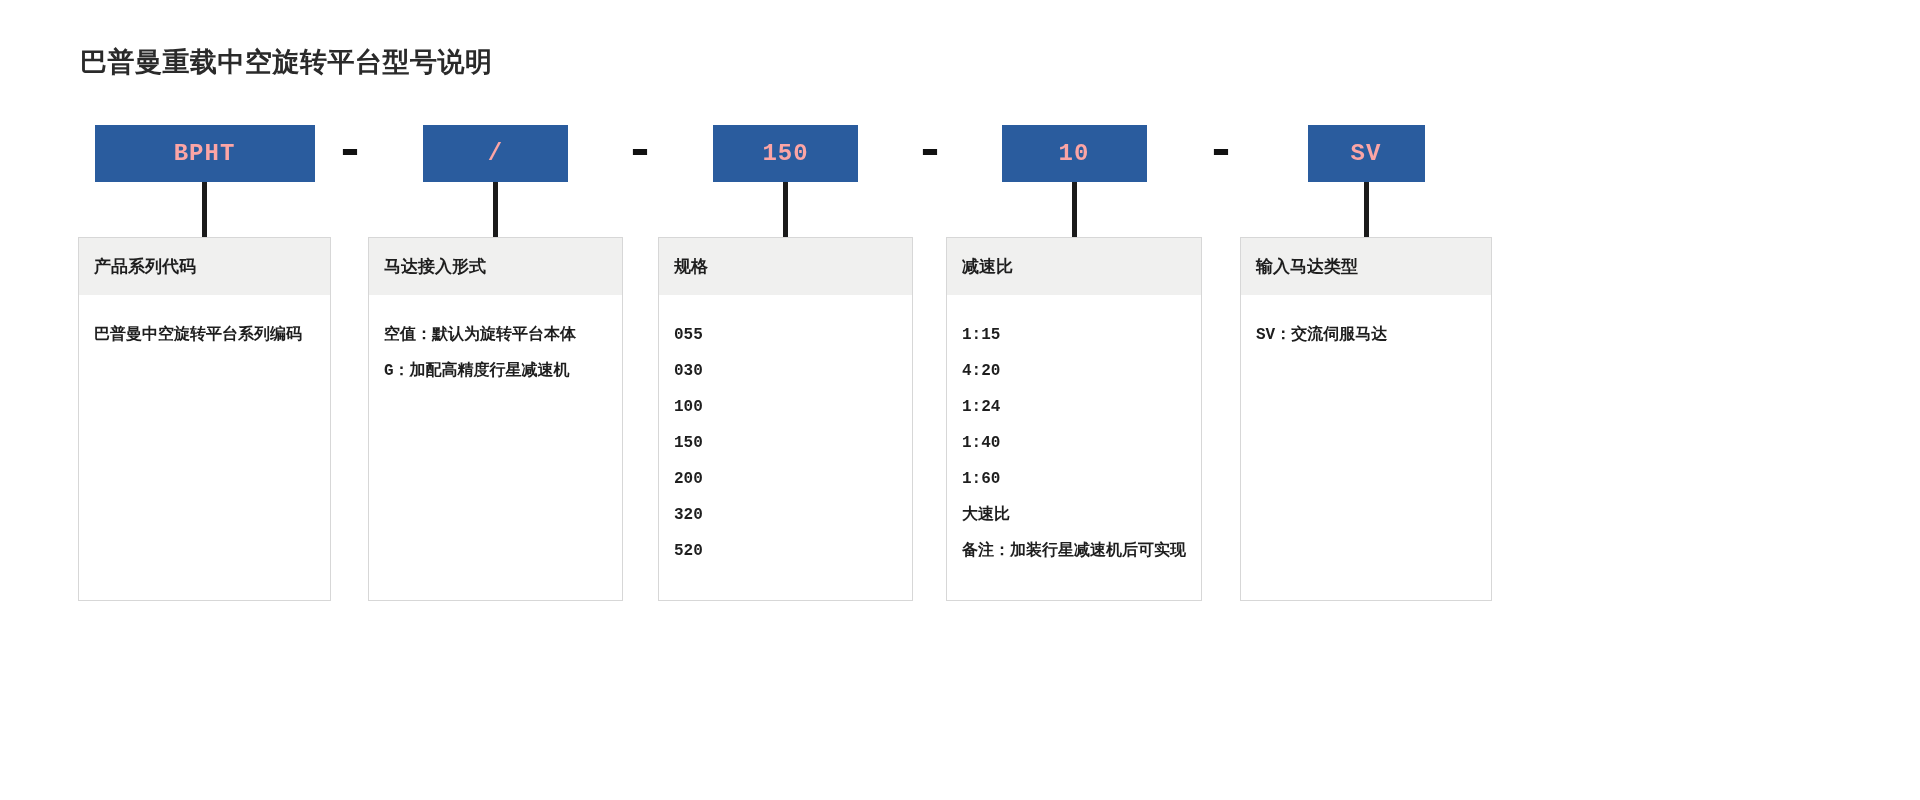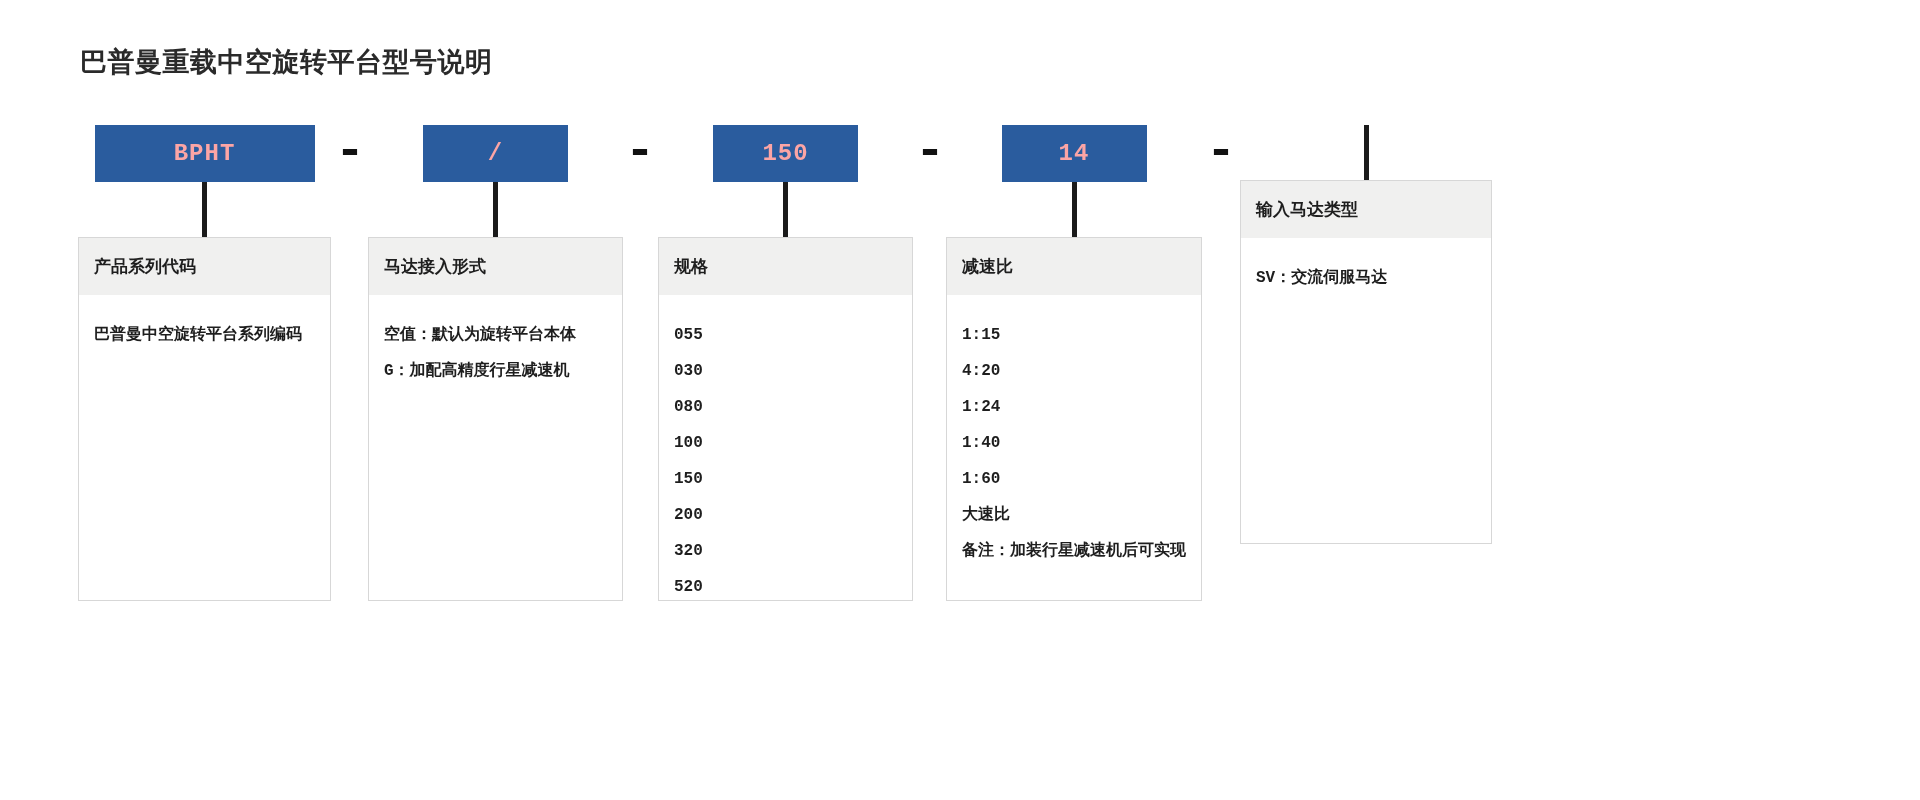--- a/index.html
+++ b/index.html
@@ -88,52 +88,54 @@
       <span class="code-text">150</span>
     </div>
     <div class="connector"></div>
     <div class="card">
       <div class="card-header">
         <span class="card-title">规格</span>
       </div>
       <div class="card-body">
           <div class="card-item">055</div>
           <div class="card-item">030</div>
-          <div class="card-item">080</div>
           <div class="card-item">100</div>
           <div class="card-item">150</div>
           <div class="card-item">200</div>
           <div class="card-item">320</div>
           <div class="card-item">520</div>
         </div>
     </div>
   </div>
 
   <div class="column" style="left:946px;width:256px">
     <div class="code-box" style="width:145px">
-      <span class="code-text">14</span>
+      <span class="code-text">10</span>
     </div>
     <div class="connector"></div>
     <div class="card">
       <div class="card-header">
         <span class="card-title">减速比</span>
       </div>
       <div class="card-body">
           <div class="card-item">1:15</div>
           <div class="card-item">4:20</div>
           <div class="card-item">1:24</div>
           <div class="card-item">1:40</div>
           <div class="card-item">1:60</div>
           <div class="card-item">大速比</div>
           <div class="card-item">备注：加装行星减速机后可实现</div>
         </div>
     </div>
   </div>
 
   <div class="column" style="left:1240px;width:252px">
+    <div class="code-box" style="width:117px">
+      <span class="code-text">SV</span>
+    </div>
     <div class="connector"></div>
     <div class="card">
       <div class="card-header">
         <span class="card-title">输入马达类型</span>
       </div>
       <div class="card-body">
           <div class="card-item">SV：交流伺服马达</div>
         </div>
     </div>
   </div>

